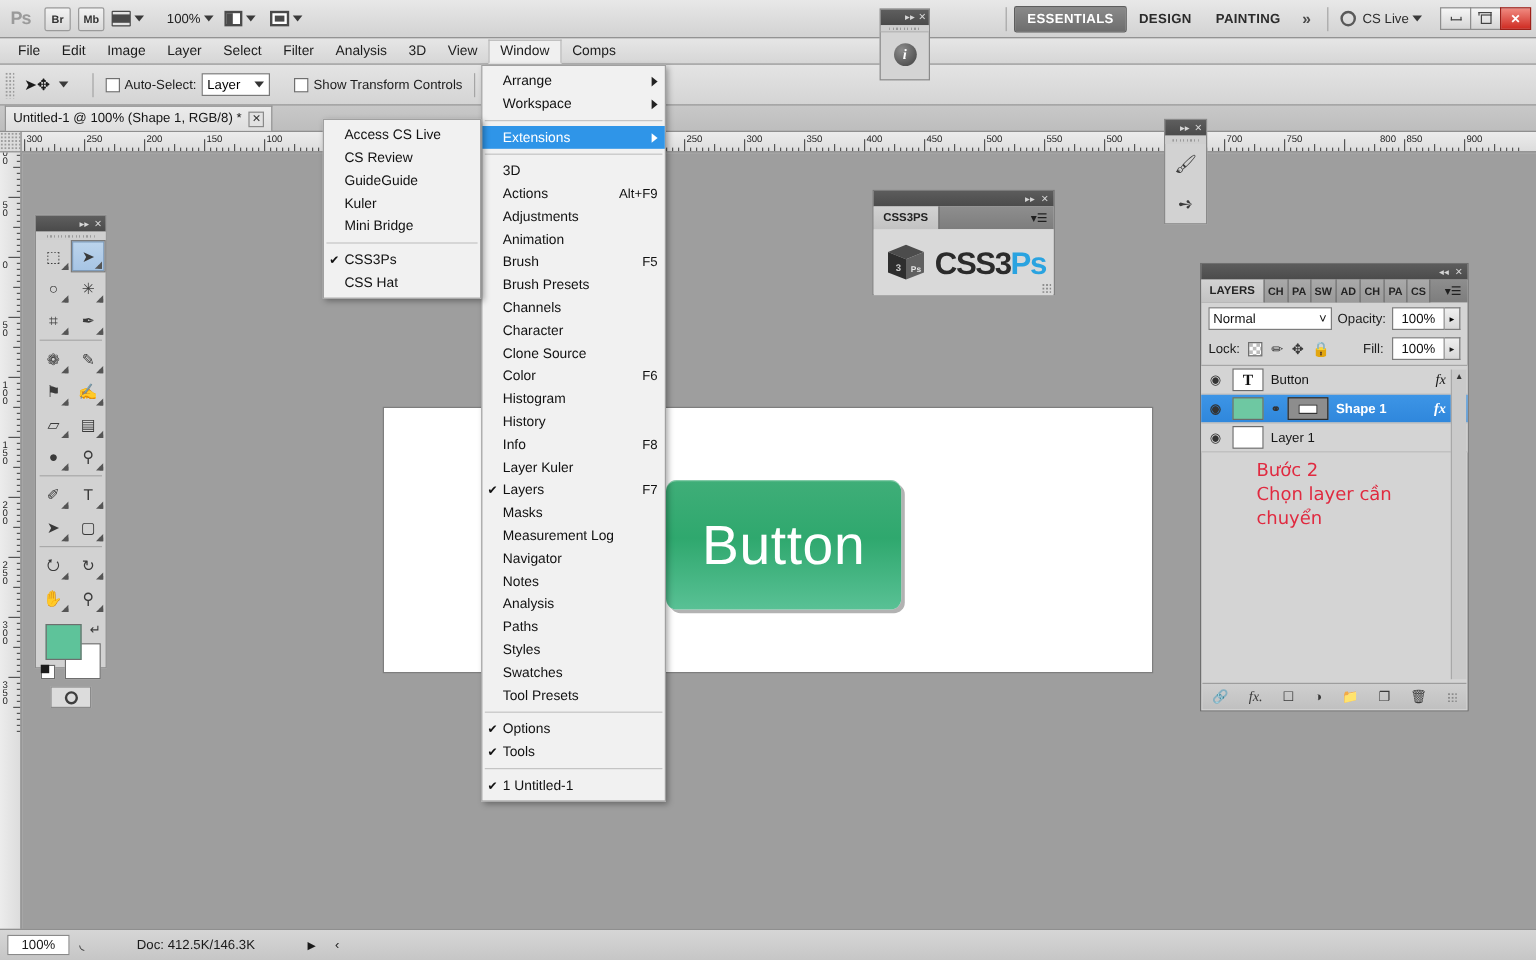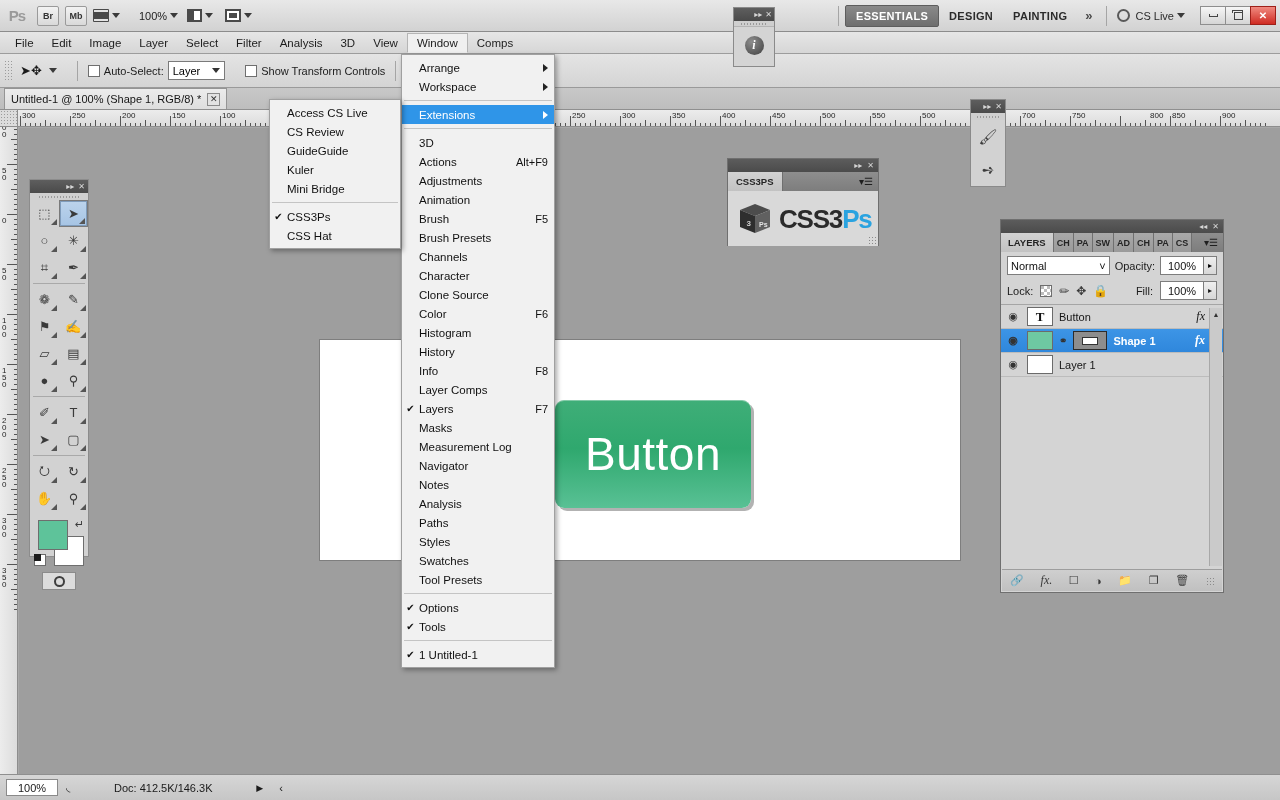--- a/index.html
+++ b/index.html
@@ -944,21 +944,21 @@
         <span class="check"></span>
         <span class="mlabel">History</span>
       </div>
       <div class="mrow">
         <span class="check"></span>
         <span class="mlabel">Info</span>
         <span class="mkey">F8</span>
       </div>
       <div class="mrow">
         <span class="check"></span>
-        <span class="mlabel">Layer Comps</span>
+        <span class="mlabel">Layer Kuler</span>
       </div>
       <div class="mrow">
         <span class="check">✔</span>
         <span class="mlabel">Layers</span>
         <span class="mkey">F7</span>
       </div>
       <div class="mrow">
         <span class="check"></span>
         <span class="mlabel">Masks</span>
       </div>
@@ -1158,20 +1158,25 @@
       <span class="fxmark">fx.</span>
       <span>☐</span>
       <span>◑</span>
       <span>📁</span>
       <span>❐</span>
       <span>🗑</span>
       <span class="resize-grip" style="position:static;width:8px;height:8px"></span>
     </div>
   </div>
 
+  <div class="note" style="left:1047px; top:382px;">
+    <div>Bước 2</div>
+    <div>Chọn layer cần</div>
+    <div>chuyển</div>
+  </div>
 
   <div class="hscroll">
     <div class="hs-arrow">◀</div>
     <div class="hs-thumb"></div>
   </div>
   <div class="statusbar">
     <div class="sb-zoom">100%</div>
     <div class="sb-cell">◟</div>
     <div class="sb-doc">Doc: 412.5K/146.3K</div>
     <div class="sb-cell sb-play">▶</div>

